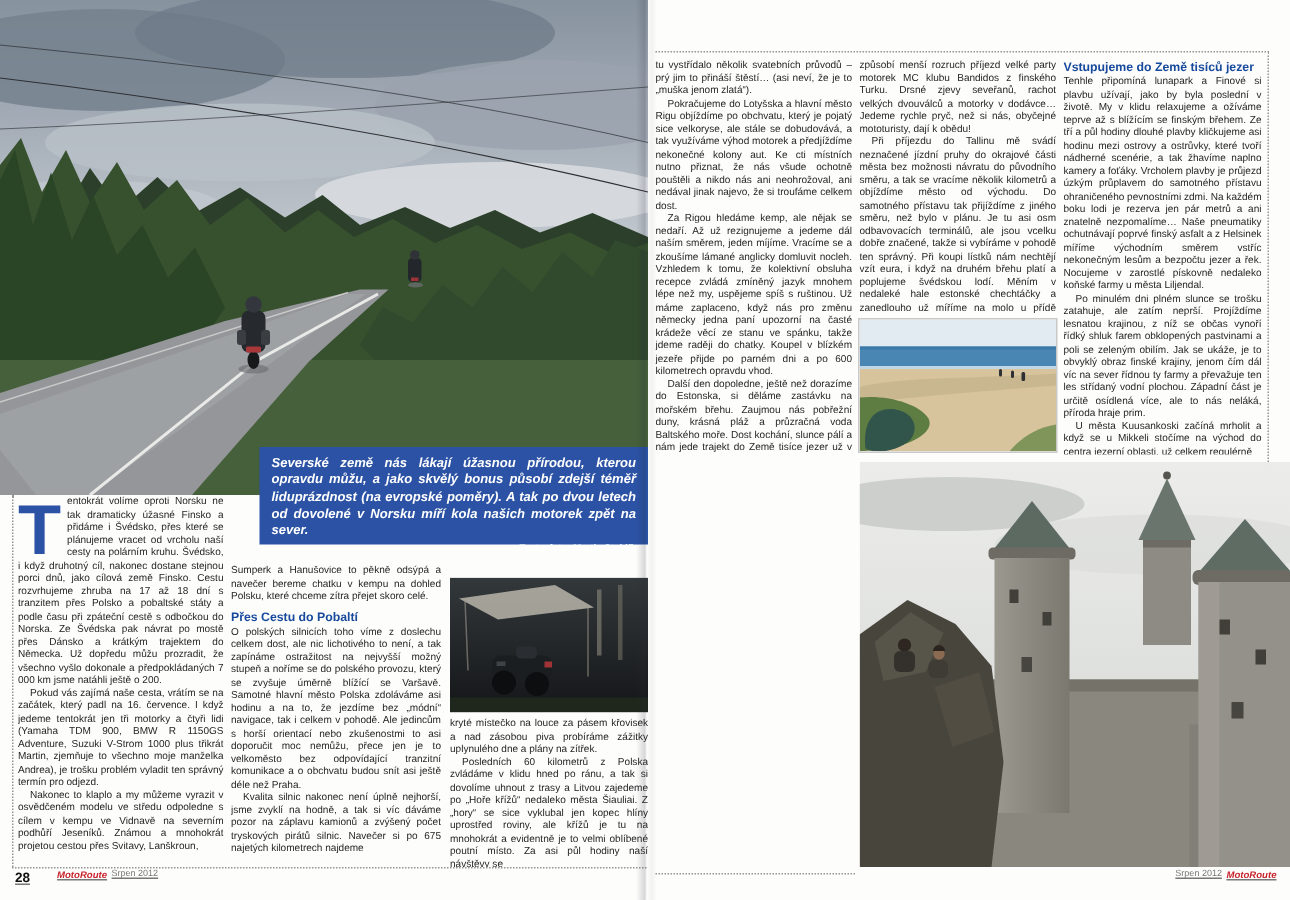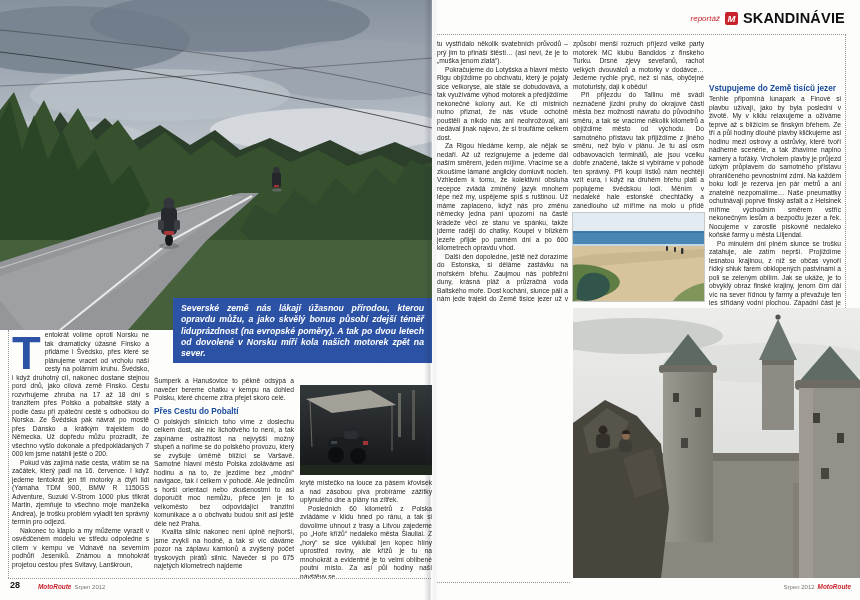--- a/index.html
+++ b/index.html
@@ -33,21 +33,21 @@
   
   .page-header{position:absolute;top:10px;left:600px;width:245px;display:flex;
                align-items:center;justify-content:flex-end;gap:5px;}
   .kicker{color:#c8232c;font-style:italic;font-size:8px;}
   .mlogo{width:13px;height:13px;border-radius:2px;background:#c8232c;color:#fff;
          display:flex;align-items:center;justify-content:center;
          font-weight:bold;font-style:italic;font-size:9.5px;}
   .section-name{font-weight:bold;font-size:14.5px;color:#0f0f0f;letter-spacing:.2px;}
 
   
-  .footer{position:absolute;top:580px;display:flex;align-items:flex-end;font-size:6px;color:#777;}
+  .footer{position:absolute;top:580px;display:flex;align-items:flex-start;font-size:6px;color:#777;text-decoration:underline;}
   .fp-num{font-size:9px;font-weight:bold;color:#111;}
   .fp-brand{color:#c8232c;font-weight:bold;font-style:italic;font-size:6.4px;}
   .footer-left{left:10px;}
   .footer-left .fp-brand{margin-left:18px;margin-right:3px;}
   .footer-right{left:710px;width:165px;justify-content:flex-end;}
   .footer-right .fp-brand{margin-left:3px;}
   .footer-right .fp-num{margin-left:14px;}
 
   
   .dh{position:absolute;border-top:1px dotted #949494;height:0;}
@@ -169,25 +169,20 @@
     <p>kryté místečko na louce za pásem křovisek a nad zásobou piva probíráme zážitky uplynulého dne a plány na zítřek.</p>
     <p class="ind">Posledních 60 kilometrů z Polska zvládáme v klidu hned po ránu, a tak si dovolíme uhnout z trasy a Litvou zajedeme po „Hoře křížů“ nedaleko města Šiauliai. Z „hory“ se sice vyklubal jen kopec hlíny uprostřed roviny, ale křížů je tu na mnohokrát a evidentně je to velmi oblíbené poutní místo. Za asi půl hodiny naší návštěvy se</p>
   </div>
 
   <div class="footer footer-left">
     <span class="fp-num">28</span>
     <span class="fp-brand">MotoRoute</span>
     <span>Srpen 2012</span>
   </div>
 
-  <div class="page-header">
-    <span class="kicker">reportáž</span>
-    <span class="mlogo">M</span>
-    <span class="section-name">SKANDINÁVIE</span>
-  </div>
 
   <div class="dh" style="left:437px;top:34px;width:409px;"></div>
   <div class="dv" style="left:845px;top:34px;height:274px;"></div>
   <div class="dh" style="left:437px;top:582px;width:133px;"></div>
 
   <div class="bodycol" style="left:437px;top:40px;width:131px;height:262px;">
     <p>tu vystřídalo několik svatebních průvodů – prý jim to přináší štěstí… (asi neví, že je to „muška jenom zlatá“).</p>
     <p class="ind">Pokračujeme do Lotyšska a hlavní město Rigu objíždíme po obchvatu, který je pojatý sice velkoryse, ale stále se dobudovává, a tak využíváme výhod motorek a předjíždíme nekonečné kolony aut. Ke cti místních nutno přiznat, že nás všude ochotně pouštěli a nikdo nás ani neohrožoval, ani nedával jinak najevo, že si troufáme celkem dost.</p>
     <p class="ind">Za Rigou hledáme kemp, ale nějak se nedaří. Až už rezignujeme a jedeme dál naším směrem, jeden míjíme. Vracíme se a zkoušíme lámané anglicky domluvit nocleh. Vzhledem k tomu, že kolektivní obsluha recepce zvládá zmíněný jazyk mnohem lépe než my, uspějeme spíš s ruštinou. Už máme zaplaceno, když nás pro změnu německy jedna paní upozorní na časté krádeže věcí ze stanu ve spánku, takže jdeme raději do chatky. Koupel v blízkém jezeře přijde po parném dni a po 600 kilometrech opravdu vhod.</p>
     <p class="ind">Další den dopoledne, ještě než dorazíme do Estonska, si děláme zastávku na mořském břehu. Zaujmou nás pobřežní duny, krásná pláž a průzračná voda Baltského moře. Dost kochání, slunce pálí a nám jede trajekt do Země tisíce jezer už v půl páté. Při tankování kousek od Tallinu</p>
@@ -210,21 +205,21 @@
       <path d="M4,86 C2,68 10,58 24,60 C36,62 40,72 34,80 C26,88 10,90 4,86 Z" fill="#31544b"></path>
       <path d="M100,88 L131,88 L131,70 C118,72 106,80 100,88 Z" fill="#6a8a4a" opacity=".8"></path>
       <g fill="#2f3033">
         <rect x="93" y="33" width="2" height="5" rx="1"></rect>
         <rect x="101" y="34" width="2" height="5" rx="1"></rect>
         <rect x="108" y="35" width="2.4" height="6" rx="1"></rect>
       </g>
     </svg>
   </div>
 
-  <div class="bodycol" style="left:709px;top:40px;width:132px;height:263px;margin-top:44px;">
+  <div class="bodycol" style="left:709px;top:40px;width:132px;height:263px;">
     <div class="subhead" style="margin-top:0;">Vstupujeme do Země tisíců jezer</div>
     <p>Tenhle připomíná lunapark a Finové si plavbu užívají, jako by byla poslední v životě. My v klidu relaxujeme a ožíváme teprve až s blížícím se finským břehem. Ze tří a půl hodiny dlouhé plavby kličkujeme asi hodinu mezi ostrovy a ostrůvky, které tvoří nádherné scenérie, a tak žhavíme naplno kamery a foťáky. Vrcholem plavby je průjezd úzkým průplavem do samotného přístavu ohraničeného pevnostními zdmi. Na každém boku lodi je rezerva jen pár metrů a ani znatelně nezpomalíme… Naše pneumatiky ochutnávají poprvé finský asfalt a z Helsinek míříme východním směrem vstříc nekonečným lesům a bezpočtu jezer a řek. Nocujeme v zarostlé pískovně nedaleko koňské farmy u města Liljendal.</p>
     <p class="ind">Po minulém dni plném slunce se trošku zatahuje, ale zatím neprší. Projíždíme lesnatou krajinou, z níž se občas vynoří řídký shluk farem obklopených pastvinami a poli se zeleným obilím. Jak se ukáže, je to obvyklý obraz finské krajiny, jenom čím dál víc na sever řídnou ty farmy a převažuje ten les střídaný vodní plochou. Západní část je určitě osídlená více, ale to nás neláká, příroda hraje prim.</p>
     <p class="ind">U města Kuusankoski začíná mrholit a když se u Mikkeli stočíme na východ do centra jezerní oblasti, už celkem regulérně</p>
   </div>
 
   <div class="photo" style="left:573px;top:308px;width:287px;height:270px;">
     <svg width="287" height="270" viewBox="0 0 287 270">
       <defs>
         <linearGradient id="csky" x1="0" y1="0" x2="0" y2="1">

